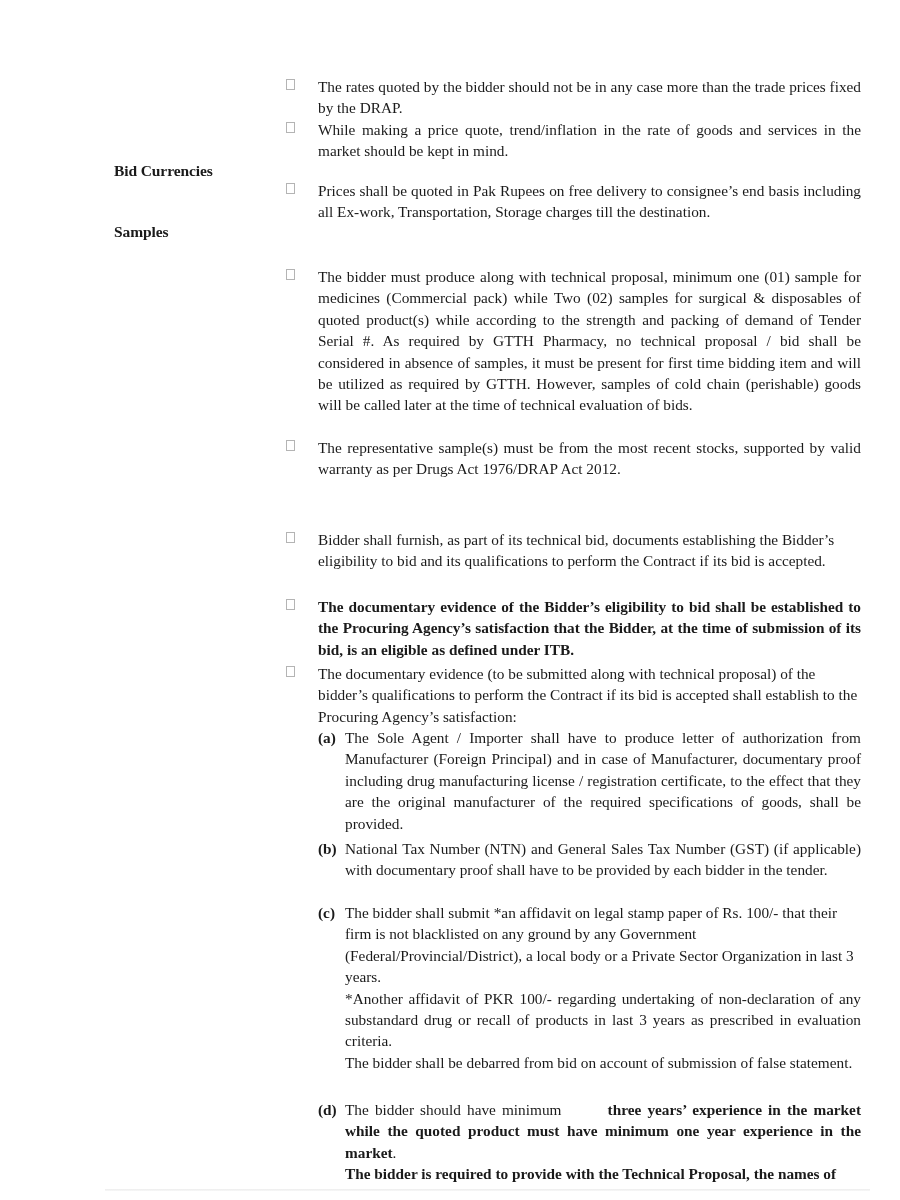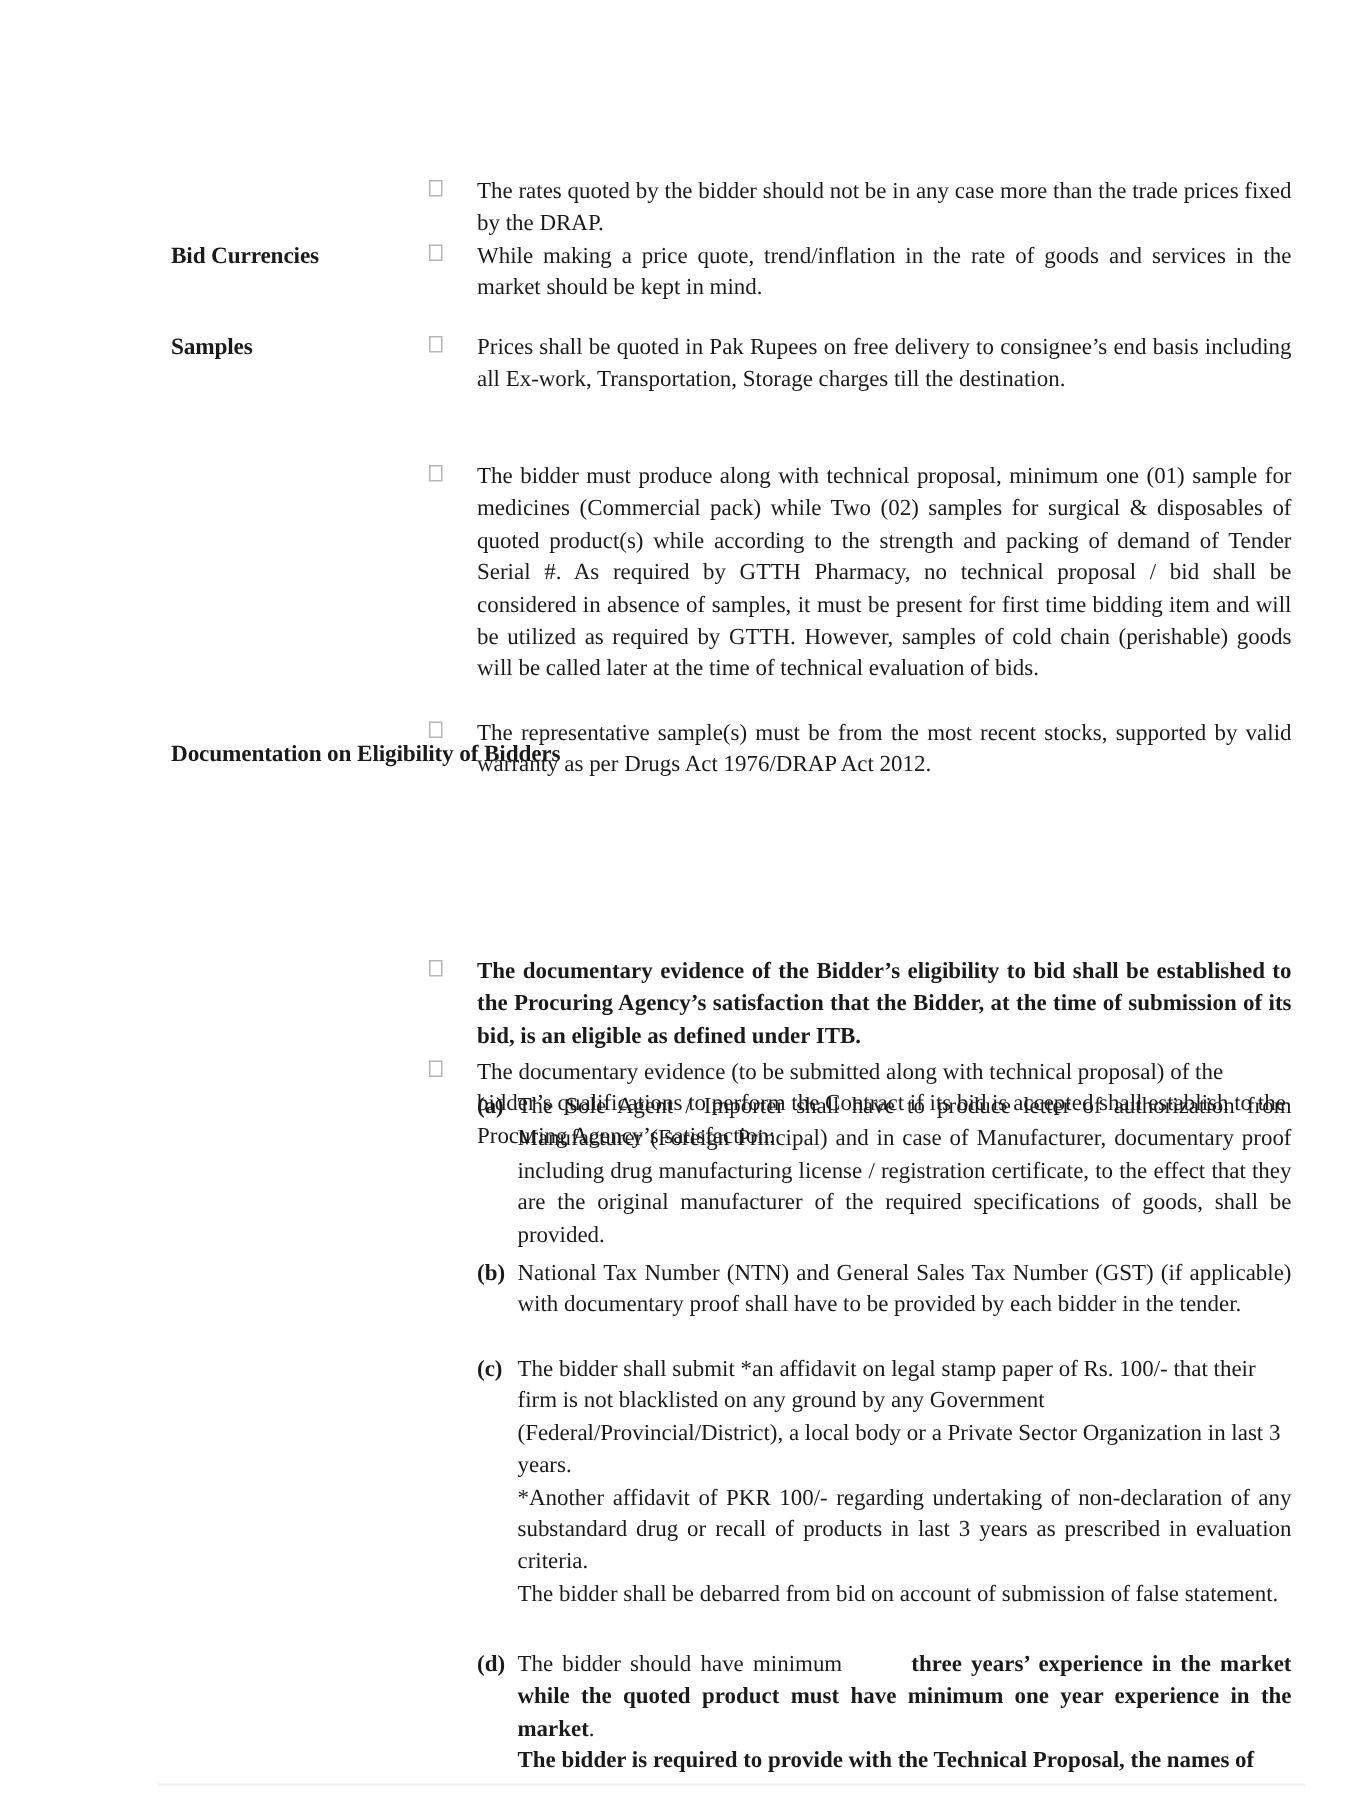--- a/index.html
+++ b/index.html
@@ -33,21 +33,20 @@
     letter-spacing: -0.1px;
     white-space: nowrap;
   }
 
   
   .bullet-row {
     position: absolute;
     left: 286px;
     width: 575px;
     display: block;
-    margin-top: 41px;
   }
   .bullet-row .marker {
     position: absolute;
     left: 0px;
     top: 3px;
     width: 9px;
     height: 11px;
     border: 1px solid #b4b4b4;
     box-sizing: border-box;
     display: block;
@@ -136,22 +135,25 @@
   <div class="bullet-row" style="top:266px;">
     <span class="marker"></span>
     <span class="btext">The bidder must produce along with technical proposal, minimum one (01) sample for medicines (Commercial pack) while Two (02) samples for surgical &amp; disposables of quoted product(s) while according to the strength and packing of demand of Tender Serial #. As required by GTTH Pharmacy, no technical proposal / bid shall be considered in absence of samples, it must be present for first time bidding item and will be utilized as required by GTTH. However, samples of cold chain (perishable) goods will be called later at the time of technical evaluation of bids.</span>
   </div>
 
   <div class="bullet-row" style="top:437px;">
     <span class="marker"></span>
     <span class="btext">The representative sample(s) must be from the most recent stocks, supported by valid warranty as per Drugs Act 1976/DRAP Act 2012.</span>
   </div>
 
-  <div class="margin-head" style="top:494px;">Documentation on Eligibility of Bidders</div>
 
+  <div class="bullet-row" style="top:529px;">
+    <span class="marker"></span>
+    <span class="btext left">Bidder shall furnish, as part of its technical bid, documents establishing the Bidder’s eligibility to bid and its qualifications to perform the Contract if its bid is accepted.</span>
+  </div>
 
   <div class="bullet-row" style="top:596px;font-weight:bold;">
     <span class="marker"></span>
     <span class="btext">The documentary evidence of the Bidder’s eligibility to bid shall be established to the Procuring Agency’s satisfaction that the Bidder, at the time of submission of its bid, is an eligible as defined under ITB.</span>
   </div>
 
   <div class="bullet-row" style="top:663px;">
     <span class="marker"></span>
     <span class="btext left">The documentary evidence (to be submitted along with technical proposal) of the bidder’s qualifications to perform the Contract if its bid is accepted shall establish to the Procuring Agency’s satisfaction:</span>
   </div>

